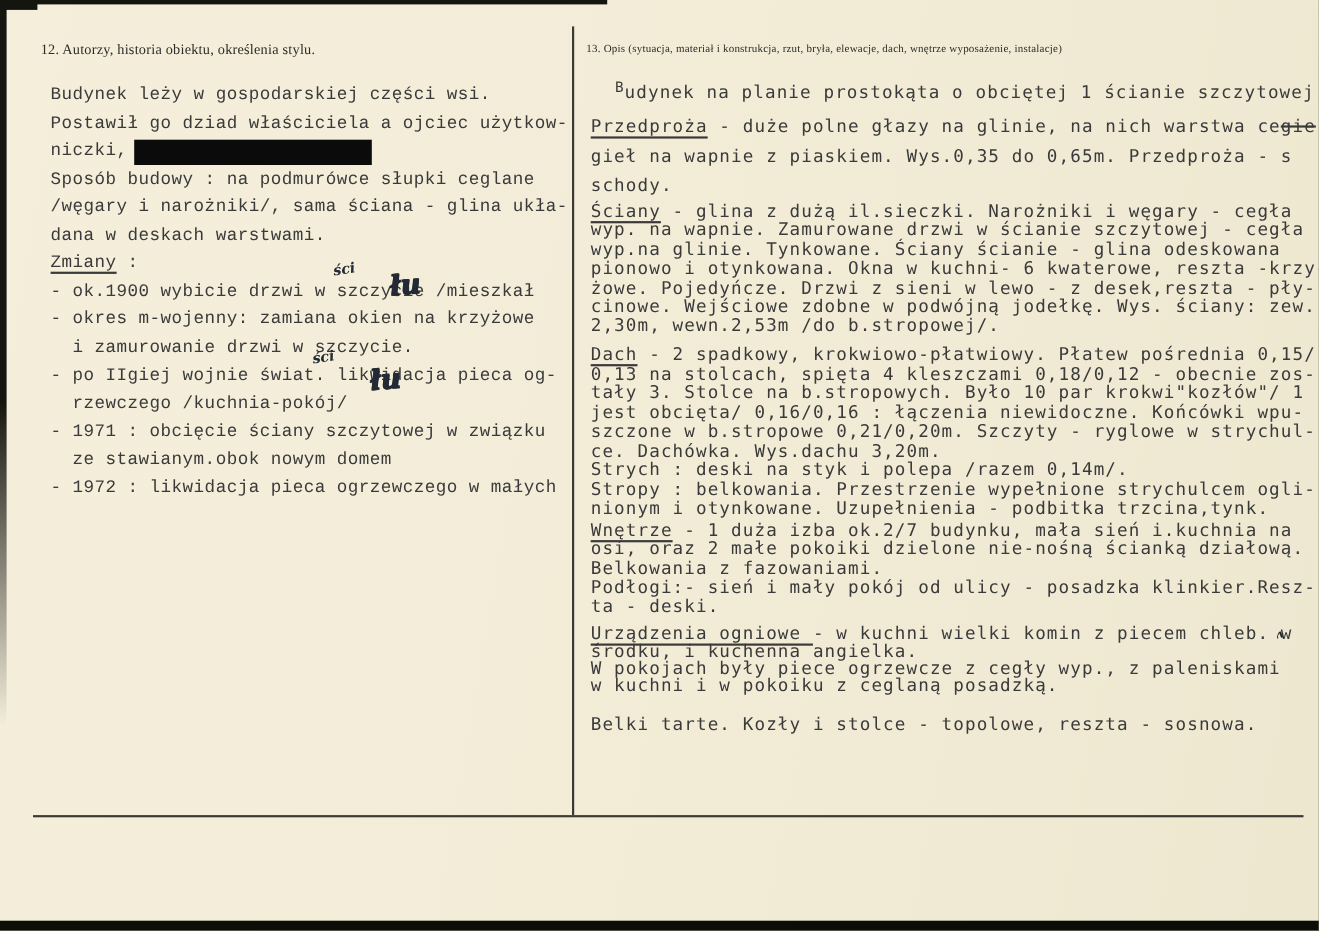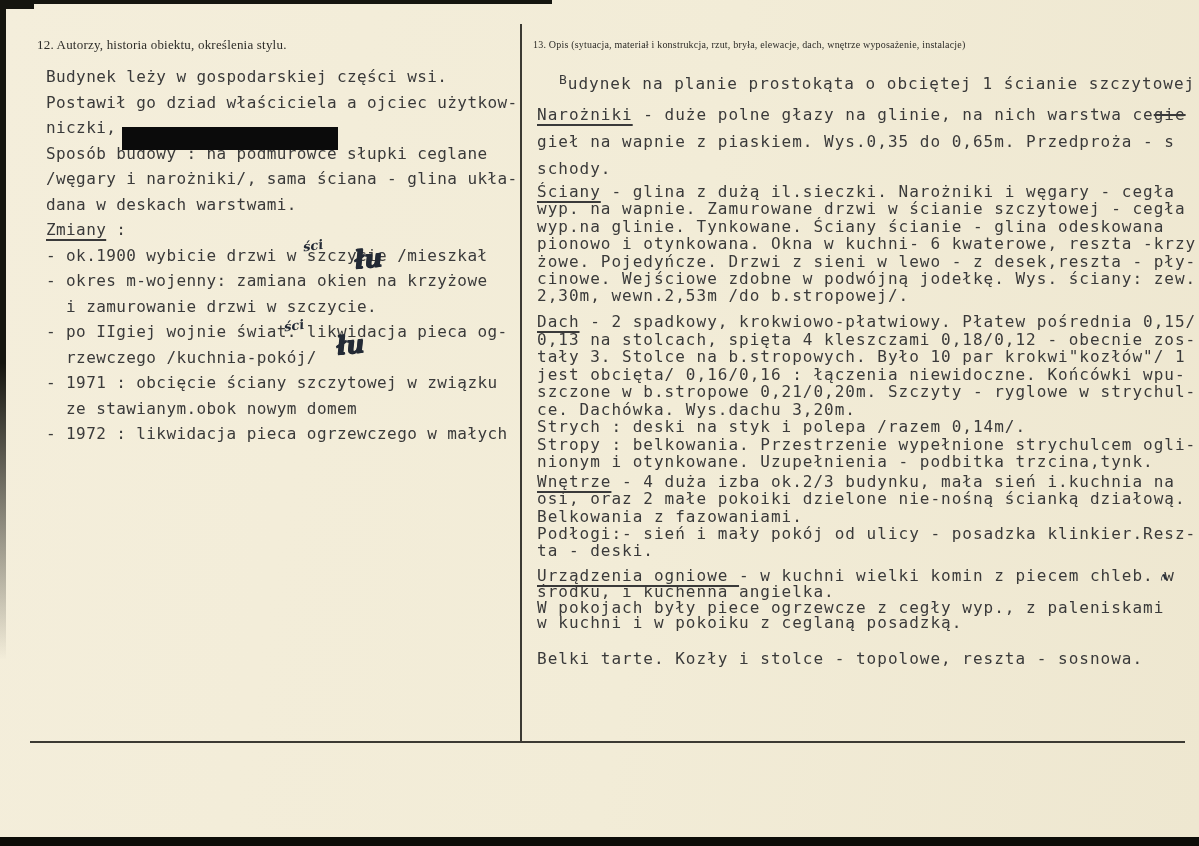--- a/index.html
+++ b/index.html
@@ -16,21 +16,21 @@
   .edge-bottom{position:absolute;left:0;top:837px;width:1199px;height:9px;background:#0d0d08;}
   
   .v-divider{position:absolute;left:520px;top:24px;width:2px;height:717px;background:#3c3a33;}
   .h-rule{position:absolute;left:30px;top:741px;width:1155px;height:2px;background:#3c3a33;}
   
   .form-label{position:absolute;font-family:"Liberation Serif","DejaVu Serif",serif;
     font-size:13px;color:#2d2c28;letter-spacing:.2px;white-space:nowrap;text-align:center;}
   .label-12{left:37px;top:37px;}
   .label-13{left:533px;top:39px;font-size:10px;}
   
-  .col12{position:absolute;left:46px;top:64px;width:478px;font-size:16px;letter-spacing:.4px;}
+  .col12{position:absolute;left:46px;top:74px;width:478px;font-size:16px;letter-spacing:.4px;font-family:Liberation Mono, monospace;}
   .col12 .ln{line-height:25.5px;white-space:pre;}
   .col13{position:absolute;left:537px;top:0;width:668px;font-size:16px;letter-spacing:1px;}
   .col13 .para{position:absolute;left:0;width:668px;white-space:pre;}
   .p1{top:74px;line-height:20px;padding-left:22px;}
   .p2{top:101px;line-height:27px;}
   .p3{top:183px;line-height:17.4px;}
   .p4{top:313px;line-height:17.5px;}
   .p5{top:473px;line-height:17.3px;}
   .p6{top:568px;line-height:15.8px;}
   .p7{top:650px;line-height:18px;}
@@ -77,21 +77,21 @@
     <div class="ln">- 1971 : obcięcie ściany szczytowej w związku</div>
     <div class="ln">  ze stawianym.obok nowym domem</div>
     <div class="ln">- 1972 : likwidacja pieca ogrzewczego w małych</div>
   </div>
 
   <div class="redaction"></div>
 
   <div class="col13">
     <div class="para p1"><span class="sup-b">B</span><span>udynek na planie prostokąta o obciętej 1 ścianie szczytowej.</span></div>
 
-    <div class="para p2"><span class="uh">Narożniki</span><span> - duże polne głazy na glinie, na nich warstwa ce</span><span class="struck">gie</span>
+    <div class="para p2"><span class="uh">Przedproża</span><span> - duże polne głazy na glinie, na nich warstwa ce</span><span class="struck">gie</span>
 <span>gieł na wapnie z piaskiem. Wys.0,35 do 0,65m. Przedproża - s</span>
 <span>schody.</span></div>
 
     <div class="para p3"><span class="uh">Ściany</span><span> - glina z dużą il.sieczki. Narożniki i węgary - cegła</span>
 <span>wyp. na wapnie. Zamurowane drzwi w ścianie szczytowej - cegła</span>
 <span>wyp.na glinie. Tynkowane. Ściany ścianie - glina odeskowana</span>
 <span>pionowo i otynkowana. Okna w kuchni- 6 kwaterowe, reszta -krzy-</span>
 <span>żowe. Pojedyńcze. Drzwi z sieni w lewo - z desek,reszta - pły-</span>
 <span>cinowe. Wejściowe zdobne w podwójną jodełkę. Wys. ściany: zew.</span>
 <span>2,30m, wewn.2,53m /do b.stropowej/.</span></div>
@@ -99,21 +99,21 @@
     <div class="para p4"><span class="uh">Dach</span><span> - 2 spadkowy, krokwiowo-płatwiowy. Płatew pośrednia 0,15/</span>
 <span>0,13 na stolcach, spięta 4 kleszczami 0,18/0,12 - obecnie zos-</span>
 <span>tały 3. Stolce na b.stropowych. Było 10 par krokwi"kozłów"/ 1</span>
 <span>jest obcięta/ 0,16/0,16 : łączenia niewidoczne. Końcówki wpu-</span>
 <span>szczone w b.stropowe 0,21/0,20m. Szczyty - ryglowe w strychul-</span>
 <span>ce. Dachówka. Wys.dachu 3,20m.</span>
 <span>Strych : deski na styk i polepa /razem 0,14m/.</span>
 <span>Stropy : belkowania. Przestrzenie wypełnione strychulcem ogli-</span>
 <span>nionym i otynkowane. Uzupełnienia - podbitka trzcina,tynk.</span></div>
 
-    <div class="para p5"><span class="uh">Wnętrze</span><span> - 4 duża izba ok.2/3 budynku, mała sień i.kuchnia na</span>
+    <div class="para p5"><span class="uh">Wnętrze</span><span> - 1 duża izba ok.2/7 budynku, mała sień i.kuchnia na</span>
 <span>osi, oraz 2 małe pokoiki dzielone nie-nośną ścianką działową.</span>
 <span>Belkowania z fazowaniami.</span>
 <span>Podłogi:- sień i mały pokój od ulicy - posadzka klinkier.Resz-</span>
 <span>ta - deski.</span></div>
 
     <div class="para p6"><span class="uh">Urządzenia ogniowe </span><span>- w kuchni wielki komin z piecem chleb. w</span>
 <span>środku, i kuchenna angielka.</span>
 <span>W pokojach były piece ogrzewcze z cegły wyp., z paleniskami</span>
 <span>w kuchni i w pokoiku z ceglaną posadzką.</span></div>
 

